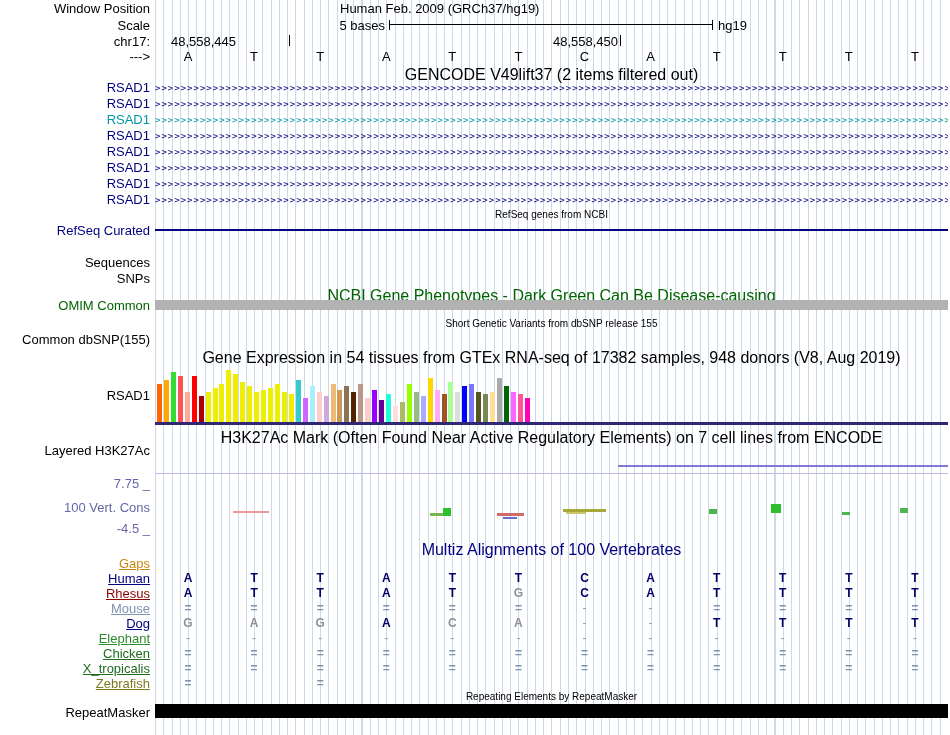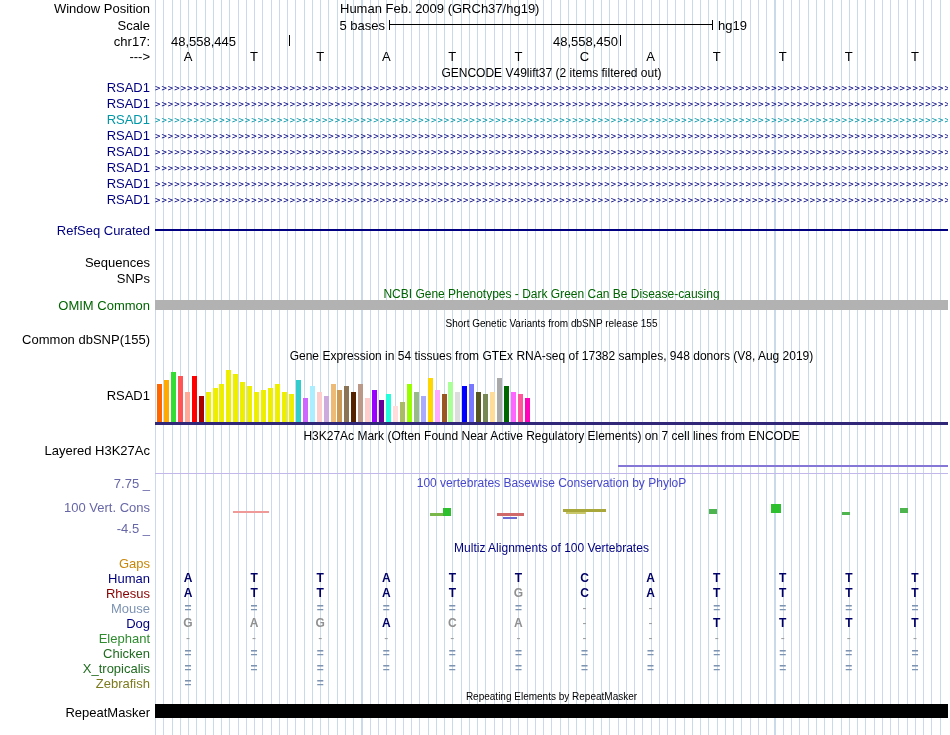--- a/index.html
+++ b/index.html
@@ -3,40 +3,40 @@
 <meta charset="utf-8">
 <style>
   *{box-sizing:border-box}
   body{margin:0;background:#fff;font-family:"Liberation Sans","DejaVu Sans",sans-serif;color:#000;}
   .browser{position:relative;width:950px;height:735px;overflow:hidden;background:#fff;}
   .guidelines{position:absolute;left:155px;top:0;width:793px;height:735px;
     background-image:
       repeating-linear-gradient(90deg,#cadaea 0,#cadaea 1px,transparent 1px,transparent 8.26px),
       repeating-linear-gradient(90deg,#b9cde2 0,#b9cde2 1px,transparent 1px,transparent 66.08px);}
   .llab{position:absolute;left:0;width:150px;text-align:right;font-size:13px;white-space:nowrap;}
-  .ttl{position:absolute;left:155px;width:793px;text-align:center;white-space:nowrap;font-size:12px;}
+  .ttl{position:absolute;left:155px;width:793px;text-align:center;white-space:nowrap;font-size:16px;}
   .ttl-sm{font-size:10px;}
   .abs{position:absolute;white-space:nowrap;font-size:13px;}
   #base-row{position:absolute;left:155px;top:49px;width:793px;height:14px;}
   .base-letter{position:absolute;width:66px;text-align:center;font-size:13px;top:0;}
   #gene-labels{position:absolute;left:0;top:80px;width:150px;height:128px;}
   .gene-label{position:absolute;left:0;width:150px;text-align:right;font-size:13px;height:16px;line-height:16px;}
   #gene-rows{position:absolute;left:155px;top:80px;width:793px;height:128px;overflow:hidden;}
   .gene-arrows{position:absolute;left:0;width:793px;height:16px;line-height:16px;font-size:9px;
     letter-spacing:1px;overflow:hidden;white-space:nowrap;font-family:"DejaVu Sans Mono",monospace;}
   .hline{position:absolute;}
   .scalebar{position:absolute;left:389px;top:20px;width:324px;height:10px;border-left:1px solid #000;border-right:1px solid #000;}
   .scalebar::after{content:"";position:absolute;left:0;right:0;top:4px;border-top:1px solid #000;}
   .coord-tick{position:absolute;width:1px;height:11px;background:#000;}
   #gtex-bars{position:absolute;left:155px;top:368px;width:793px;height:54px;}
   .gtex-bar{position:absolute;bottom:0;width:5px;}
   #cons-marks{position:absolute;left:0;top:0;width:950px;height:735px;}
   .cons-mark{position:absolute;}
   #multiz-rows{position:absolute;left:0;top:556px;width:950px;height:140px;}
-  .mz-label{position:absolute;left:0;width:150px;text-align:right;font-size:13px;height:15px;line-height:15px;}
+  .mz-label{position:absolute;left:0;width:150px;text-align:right;font-size:13px;height:15px;line-height:15px;text-decoration:underline;}
   .mz-cell{position:absolute;width:66px;text-align:center;font-size:12px;height:15px;line-height:15px;font-weight:bold;}
   .cb{color:#000066;}
   .cg{color:#909090;}
   .cd{color:#999999;font-weight:normal;}
   .ce{color:#7d93b2;}
 </style>
 </head>
 <body>
 
 <div class="browser">
@@ -88,20 +88,21 @@
       <div class="gene-arrows" style="top: 0px; color: rgb(0, 0, 128);">&gt;&gt;&gt;&gt;&gt;&gt;&gt;&gt;&gt;&gt;&gt;&gt;&gt;&gt;&gt;&gt;&gt;&gt;&gt;&gt;&gt;&gt;&gt;&gt;&gt;&gt;&gt;&gt;&gt;&gt;&gt;&gt;&gt;&gt;&gt;&gt;&gt;&gt;&gt;&gt;&gt;&gt;&gt;&gt;&gt;&gt;&gt;&gt;&gt;&gt;&gt;&gt;&gt;&gt;&gt;&gt;&gt;&gt;&gt;&gt;&gt;&gt;&gt;&gt;&gt;&gt;&gt;&gt;&gt;&gt;&gt;&gt;&gt;&gt;&gt;&gt;&gt;&gt;&gt;&gt;&gt;&gt;&gt;&gt;&gt;&gt;&gt;&gt;&gt;&gt;&gt;&gt;&gt;&gt;&gt;&gt;&gt;&gt;&gt;&gt;&gt;&gt;&gt;&gt;&gt;&gt;&gt;&gt;&gt;&gt;&gt;&gt;&gt;&gt;&gt;&gt;&gt;&gt;&gt;&gt;&gt;&gt;&gt;&gt;&gt;&gt;&gt;&gt;&gt;&gt;&gt;&gt;&gt;&gt;&gt;&gt;&gt;&gt;&gt;&gt;&gt;&gt;&gt;&gt;&gt;&gt;&gt;&gt;&gt;&gt;&gt;&gt;&gt;&gt;&gt;&gt;&gt;&gt;&gt;&gt;</div>
       <div class="gene-arrows" style="top: 16px; color: rgb(0, 0, 128);">&gt;&gt;&gt;&gt;&gt;&gt;&gt;&gt;&gt;&gt;&gt;&gt;&gt;&gt;&gt;&gt;&gt;&gt;&gt;&gt;&gt;&gt;&gt;&gt;&gt;&gt;&gt;&gt;&gt;&gt;&gt;&gt;&gt;&gt;&gt;&gt;&gt;&gt;&gt;&gt;&gt;&gt;&gt;&gt;&gt;&gt;&gt;&gt;&gt;&gt;&gt;&gt;&gt;&gt;&gt;&gt;&gt;&gt;&gt;&gt;&gt;&gt;&gt;&gt;&gt;&gt;&gt;&gt;&gt;&gt;&gt;&gt;&gt;&gt;&gt;&gt;&gt;&gt;&gt;&gt;&gt;&gt;&gt;&gt;&gt;&gt;&gt;&gt;&gt;&gt;&gt;&gt;&gt;&gt;&gt;&gt;&gt;&gt;&gt;&gt;&gt;&gt;&gt;&gt;&gt;&gt;&gt;&gt;&gt;&gt;&gt;&gt;&gt;&gt;&gt;&gt;&gt;&gt;&gt;&gt;&gt;&gt;&gt;&gt;&gt;&gt;&gt;&gt;&gt;&gt;&gt;&gt;&gt;&gt;&gt;&gt;&gt;&gt;&gt;&gt;&gt;&gt;&gt;&gt;&gt;&gt;&gt;&gt;&gt;&gt;&gt;&gt;&gt;&gt;&gt;&gt;&gt;&gt;&gt;&gt;</div>
       <div class="gene-arrows" style="top: 32px; color: rgb(0, 151, 167);">&gt;&gt;&gt;&gt;&gt;&gt;&gt;&gt;&gt;&gt;&gt;&gt;&gt;&gt;&gt;&gt;&gt;&gt;&gt;&gt;&gt;&gt;&gt;&gt;&gt;&gt;&gt;&gt;&gt;&gt;&gt;&gt;&gt;&gt;&gt;&gt;&gt;&gt;&gt;&gt;&gt;&gt;&gt;&gt;&gt;&gt;&gt;&gt;&gt;&gt;&gt;&gt;&gt;&gt;&gt;&gt;&gt;&gt;&gt;&gt;&gt;&gt;&gt;&gt;&gt;&gt;&gt;&gt;&gt;&gt;&gt;&gt;&gt;&gt;&gt;&gt;&gt;&gt;&gt;&gt;&gt;&gt;&gt;&gt;&gt;&gt;&gt;&gt;&gt;&gt;&gt;&gt;&gt;&gt;&gt;&gt;&gt;&gt;&gt;&gt;&gt;&gt;&gt;&gt;&gt;&gt;&gt;&gt;&gt;&gt;&gt;&gt;&gt;&gt;&gt;&gt;&gt;&gt;&gt;&gt;&gt;&gt;&gt;&gt;&gt;&gt;&gt;&gt;&gt;&gt;&gt;&gt;&gt;&gt;&gt;&gt;&gt;&gt;&gt;&gt;&gt;&gt;&gt;&gt;&gt;&gt;&gt;&gt;&gt;&gt;&gt;&gt;&gt;&gt;&gt;&gt;&gt;&gt;&gt;&gt;</div>
       <div class="gene-arrows" style="top: 48px; color: rgb(0, 0, 128);">&gt;&gt;&gt;&gt;&gt;&gt;&gt;&gt;&gt;&gt;&gt;&gt;&gt;&gt;&gt;&gt;&gt;&gt;&gt;&gt;&gt;&gt;&gt;&gt;&gt;&gt;&gt;&gt;&gt;&gt;&gt;&gt;&gt;&gt;&gt;&gt;&gt;&gt;&gt;&gt;&gt;&gt;&gt;&gt;&gt;&gt;&gt;&gt;&gt;&gt;&gt;&gt;&gt;&gt;&gt;&gt;&gt;&gt;&gt;&gt;&gt;&gt;&gt;&gt;&gt;&gt;&gt;&gt;&gt;&gt;&gt;&gt;&gt;&gt;&gt;&gt;&gt;&gt;&gt;&gt;&gt;&gt;&gt;&gt;&gt;&gt;&gt;&gt;&gt;&gt;&gt;&gt;&gt;&gt;&gt;&gt;&gt;&gt;&gt;&gt;&gt;&gt;&gt;&gt;&gt;&gt;&gt;&gt;&gt;&gt;&gt;&gt;&gt;&gt;&gt;&gt;&gt;&gt;&gt;&gt;&gt;&gt;&gt;&gt;&gt;&gt;&gt;&gt;&gt;&gt;&gt;&gt;&gt;&gt;&gt;&gt;&gt;&gt;&gt;&gt;&gt;&gt;&gt;&gt;&gt;&gt;&gt;&gt;&gt;&gt;&gt;&gt;&gt;&gt;&gt;&gt;&gt;&gt;&gt;&gt;</div>
       <div class="gene-arrows" style="top: 64px; color: rgb(0, 0, 128);">&gt;&gt;&gt;&gt;&gt;&gt;&gt;&gt;&gt;&gt;&gt;&gt;&gt;&gt;&gt;&gt;&gt;&gt;&gt;&gt;&gt;&gt;&gt;&gt;&gt;&gt;&gt;&gt;&gt;&gt;&gt;&gt;&gt;&gt;&gt;&gt;&gt;&gt;&gt;&gt;&gt;&gt;&gt;&gt;&gt;&gt;&gt;&gt;&gt;&gt;&gt;&gt;&gt;&gt;&gt;&gt;&gt;&gt;&gt;&gt;&gt;&gt;&gt;&gt;&gt;&gt;&gt;&gt;&gt;&gt;&gt;&gt;&gt;&gt;&gt;&gt;&gt;&gt;&gt;&gt;&gt;&gt;&gt;&gt;&gt;&gt;&gt;&gt;&gt;&gt;&gt;&gt;&gt;&gt;&gt;&gt;&gt;&gt;&gt;&gt;&gt;&gt;&gt;&gt;&gt;&gt;&gt;&gt;&gt;&gt;&gt;&gt;&gt;&gt;&gt;&gt;&gt;&gt;&gt;&gt;&gt;&gt;&gt;&gt;&gt;&gt;&gt;&gt;&gt;&gt;&gt;&gt;&gt;&gt;&gt;&gt;&gt;&gt;&gt;&gt;&gt;&gt;&gt;&gt;&gt;&gt;&gt;&gt;&gt;&gt;&gt;&gt;&gt;&gt;&gt;&gt;&gt;&gt;&gt;&gt;</div>
       <div class="gene-arrows" style="top: 80px; color: rgb(0, 0, 128);">&gt;&gt;&gt;&gt;&gt;&gt;&gt;&gt;&gt;&gt;&gt;&gt;&gt;&gt;&gt;&gt;&gt;&gt;&gt;&gt;&gt;&gt;&gt;&gt;&gt;&gt;&gt;&gt;&gt;&gt;&gt;&gt;&gt;&gt;&gt;&gt;&gt;&gt;&gt;&gt;&gt;&gt;&gt;&gt;&gt;&gt;&gt;&gt;&gt;&gt;&gt;&gt;&gt;&gt;&gt;&gt;&gt;&gt;&gt;&gt;&gt;&gt;&gt;&gt;&gt;&gt;&gt;&gt;&gt;&gt;&gt;&gt;&gt;&gt;&gt;&gt;&gt;&gt;&gt;&gt;&gt;&gt;&gt;&gt;&gt;&gt;&gt;&gt;&gt;&gt;&gt;&gt;&gt;&gt;&gt;&gt;&gt;&gt;&gt;&gt;&gt;&gt;&gt;&gt;&gt;&gt;&gt;&gt;&gt;&gt;&gt;&gt;&gt;&gt;&gt;&gt;&gt;&gt;&gt;&gt;&gt;&gt;&gt;&gt;&gt;&gt;&gt;&gt;&gt;&gt;&gt;&gt;&gt;&gt;&gt;&gt;&gt;&gt;&gt;&gt;&gt;&gt;&gt;&gt;&gt;&gt;&gt;&gt;&gt;&gt;&gt;&gt;&gt;&gt;&gt;&gt;&gt;&gt;&gt;&gt;</div>
       <div class="gene-arrows" style="top: 96px; color: rgb(0, 0, 128);">&gt;&gt;&gt;&gt;&gt;&gt;&gt;&gt;&gt;&gt;&gt;&gt;&gt;&gt;&gt;&gt;&gt;&gt;&gt;&gt;&gt;&gt;&gt;&gt;&gt;&gt;&gt;&gt;&gt;&gt;&gt;&gt;&gt;&gt;&gt;&gt;&gt;&gt;&gt;&gt;&gt;&gt;&gt;&gt;&gt;&gt;&gt;&gt;&gt;&gt;&gt;&gt;&gt;&gt;&gt;&gt;&gt;&gt;&gt;&gt;&gt;&gt;&gt;&gt;&gt;&gt;&gt;&gt;&gt;&gt;&gt;&gt;&gt;&gt;&gt;&gt;&gt;&gt;&gt;&gt;&gt;&gt;&gt;&gt;&gt;&gt;&gt;&gt;&gt;&gt;&gt;&gt;&gt;&gt;&gt;&gt;&gt;&gt;&gt;&gt;&gt;&gt;&gt;&gt;&gt;&gt;&gt;&gt;&gt;&gt;&gt;&gt;&gt;&gt;&gt;&gt;&gt;&gt;&gt;&gt;&gt;&gt;&gt;&gt;&gt;&gt;&gt;&gt;&gt;&gt;&gt;&gt;&gt;&gt;&gt;&gt;&gt;&gt;&gt;&gt;&gt;&gt;&gt;&gt;&gt;&gt;&gt;&gt;&gt;&gt;&gt;&gt;&gt;&gt;&gt;&gt;&gt;&gt;&gt;&gt;</div>
       <div class="gene-arrows" style="top: 112px; color: rgb(0, 0, 128);">&gt;&gt;&gt;&gt;&gt;&gt;&gt;&gt;&gt;&gt;&gt;&gt;&gt;&gt;&gt;&gt;&gt;&gt;&gt;&gt;&gt;&gt;&gt;&gt;&gt;&gt;&gt;&gt;&gt;&gt;&gt;&gt;&gt;&gt;&gt;&gt;&gt;&gt;&gt;&gt;&gt;&gt;&gt;&gt;&gt;&gt;&gt;&gt;&gt;&gt;&gt;&gt;&gt;&gt;&gt;&gt;&gt;&gt;&gt;&gt;&gt;&gt;&gt;&gt;&gt;&gt;&gt;&gt;&gt;&gt;&gt;&gt;&gt;&gt;&gt;&gt;&gt;&gt;&gt;&gt;&gt;&gt;&gt;&gt;&gt;&gt;&gt;&gt;&gt;&gt;&gt;&gt;&gt;&gt;&gt;&gt;&gt;&gt;&gt;&gt;&gt;&gt;&gt;&gt;&gt;&gt;&gt;&gt;&gt;&gt;&gt;&gt;&gt;&gt;&gt;&gt;&gt;&gt;&gt;&gt;&gt;&gt;&gt;&gt;&gt;&gt;&gt;&gt;&gt;&gt;&gt;&gt;&gt;&gt;&gt;&gt;&gt;&gt;&gt;&gt;&gt;&gt;&gt;&gt;&gt;&gt;&gt;&gt;&gt;&gt;&gt;&gt;&gt;&gt;&gt;&gt;&gt;&gt;&gt;&gt;</div>
     </div>
 
+  <div class="ttl ttl-sm" style="top:209px">RefSeq genes from NCBI</div>
   <div class="llab" style="top: 223px; color: rgb(0, 0, 128);">RefSeq Curated</div>
   <div class="hline" style="left: 155px; top: 229px; width: 793px; height: 2px; background: rgb(0, 0, 128);"></div>
 
   <div class="llab" style="top:255px">Sequences</div>
   <div class="llab" style="top:271px">SNPs</div>
 
   <div class="ttl" style="top: 287px; color: rgb(0, 100, 0);">NCBI Gene Phenotypes - Dark Green Can Be Disease-causing</div>
   <div class="llab" style="top: 298px; color: rgb(0, 100, 0);">OMIM Common</div>
   <div class="hline" style="left: 155px; top: 300px; width: 793px; height: 10px; background: rgb(178, 178, 178);"></div>
 
@@ -167,21 +168,20 @@
       <div class="gtex-bar" style="left: 369.82px; height: 24px; background: rgb(255, 0, 187);"></div>
     </div>
   <div class="hline" style="left: 155px; top: 422px; width: 793px; height: 3px; background: rgb(49, 39, 120);"></div>
 
   <div class="ttl" style="top:429px">H3K27Ac Mark (Often Found Near Active Regulatory Elements) on 7 cell lines from ENCODE</div>
   <div class="llab" style="top:443px">Layered H3K27Ac</div>
   <div class="hline" style="left: 618px; top: 465px; width: 330px; height: 2px; background: rgb(133, 119, 214);"></div>
   <div class="hline" style="left: 155px; top: 473px; width: 793px; height: 1px; background: rgb(194, 184, 234);"></div>
 
   <div class="llab" style="top: 476px; color: rgb(103, 103, 168);">7.75 _</div>
-  <div class="ttl" style="top: 476px; color: rgb(71, 71, 204);">100 vertebrates Basewise Conservation by PhyloP</div>
   <div class="llab" style="top: 500px; color: rgb(103, 103, 168);">100 Vert. Cons</div>
   <div class="llab" style="top: 521px; color: rgb(103, 103, 168);">-4.5 _</div>
   <div id="cons-marks">
       <div class="cons-mark" style="left: 233px; top: 511px; width: 36px; height: 2px; background: rgb(240, 153, 153);"></div>
       <div class="cons-mark" style="left: 430px; top: 513px; width: 21px; height: 3px; background: rgb(121, 183, 74);"></div>
       <div class="cons-mark" style="left: 443px; top: 508px; width: 8px; height: 8px; background: rgb(46, 191, 46);"></div>
       <div class="cons-mark" style="left: 497px; top: 513px; width: 27px; height: 3px; background: rgb(208, 106, 106);"></div>
       <div class="cons-mark" style="left: 503px; top: 517px; width: 14px; height: 2px; background: rgb(106, 106, 208);"></div>
       <div class="cons-mark" style="left: 563px; top: 509px; width: 43px; height: 3px; background: rgb(168, 168, 58);"></div>
       <div class="cons-mark" style="left: 566px; top: 512px; width: 20px; height: 2px; background: rgb(200, 200, 106);"></div>

